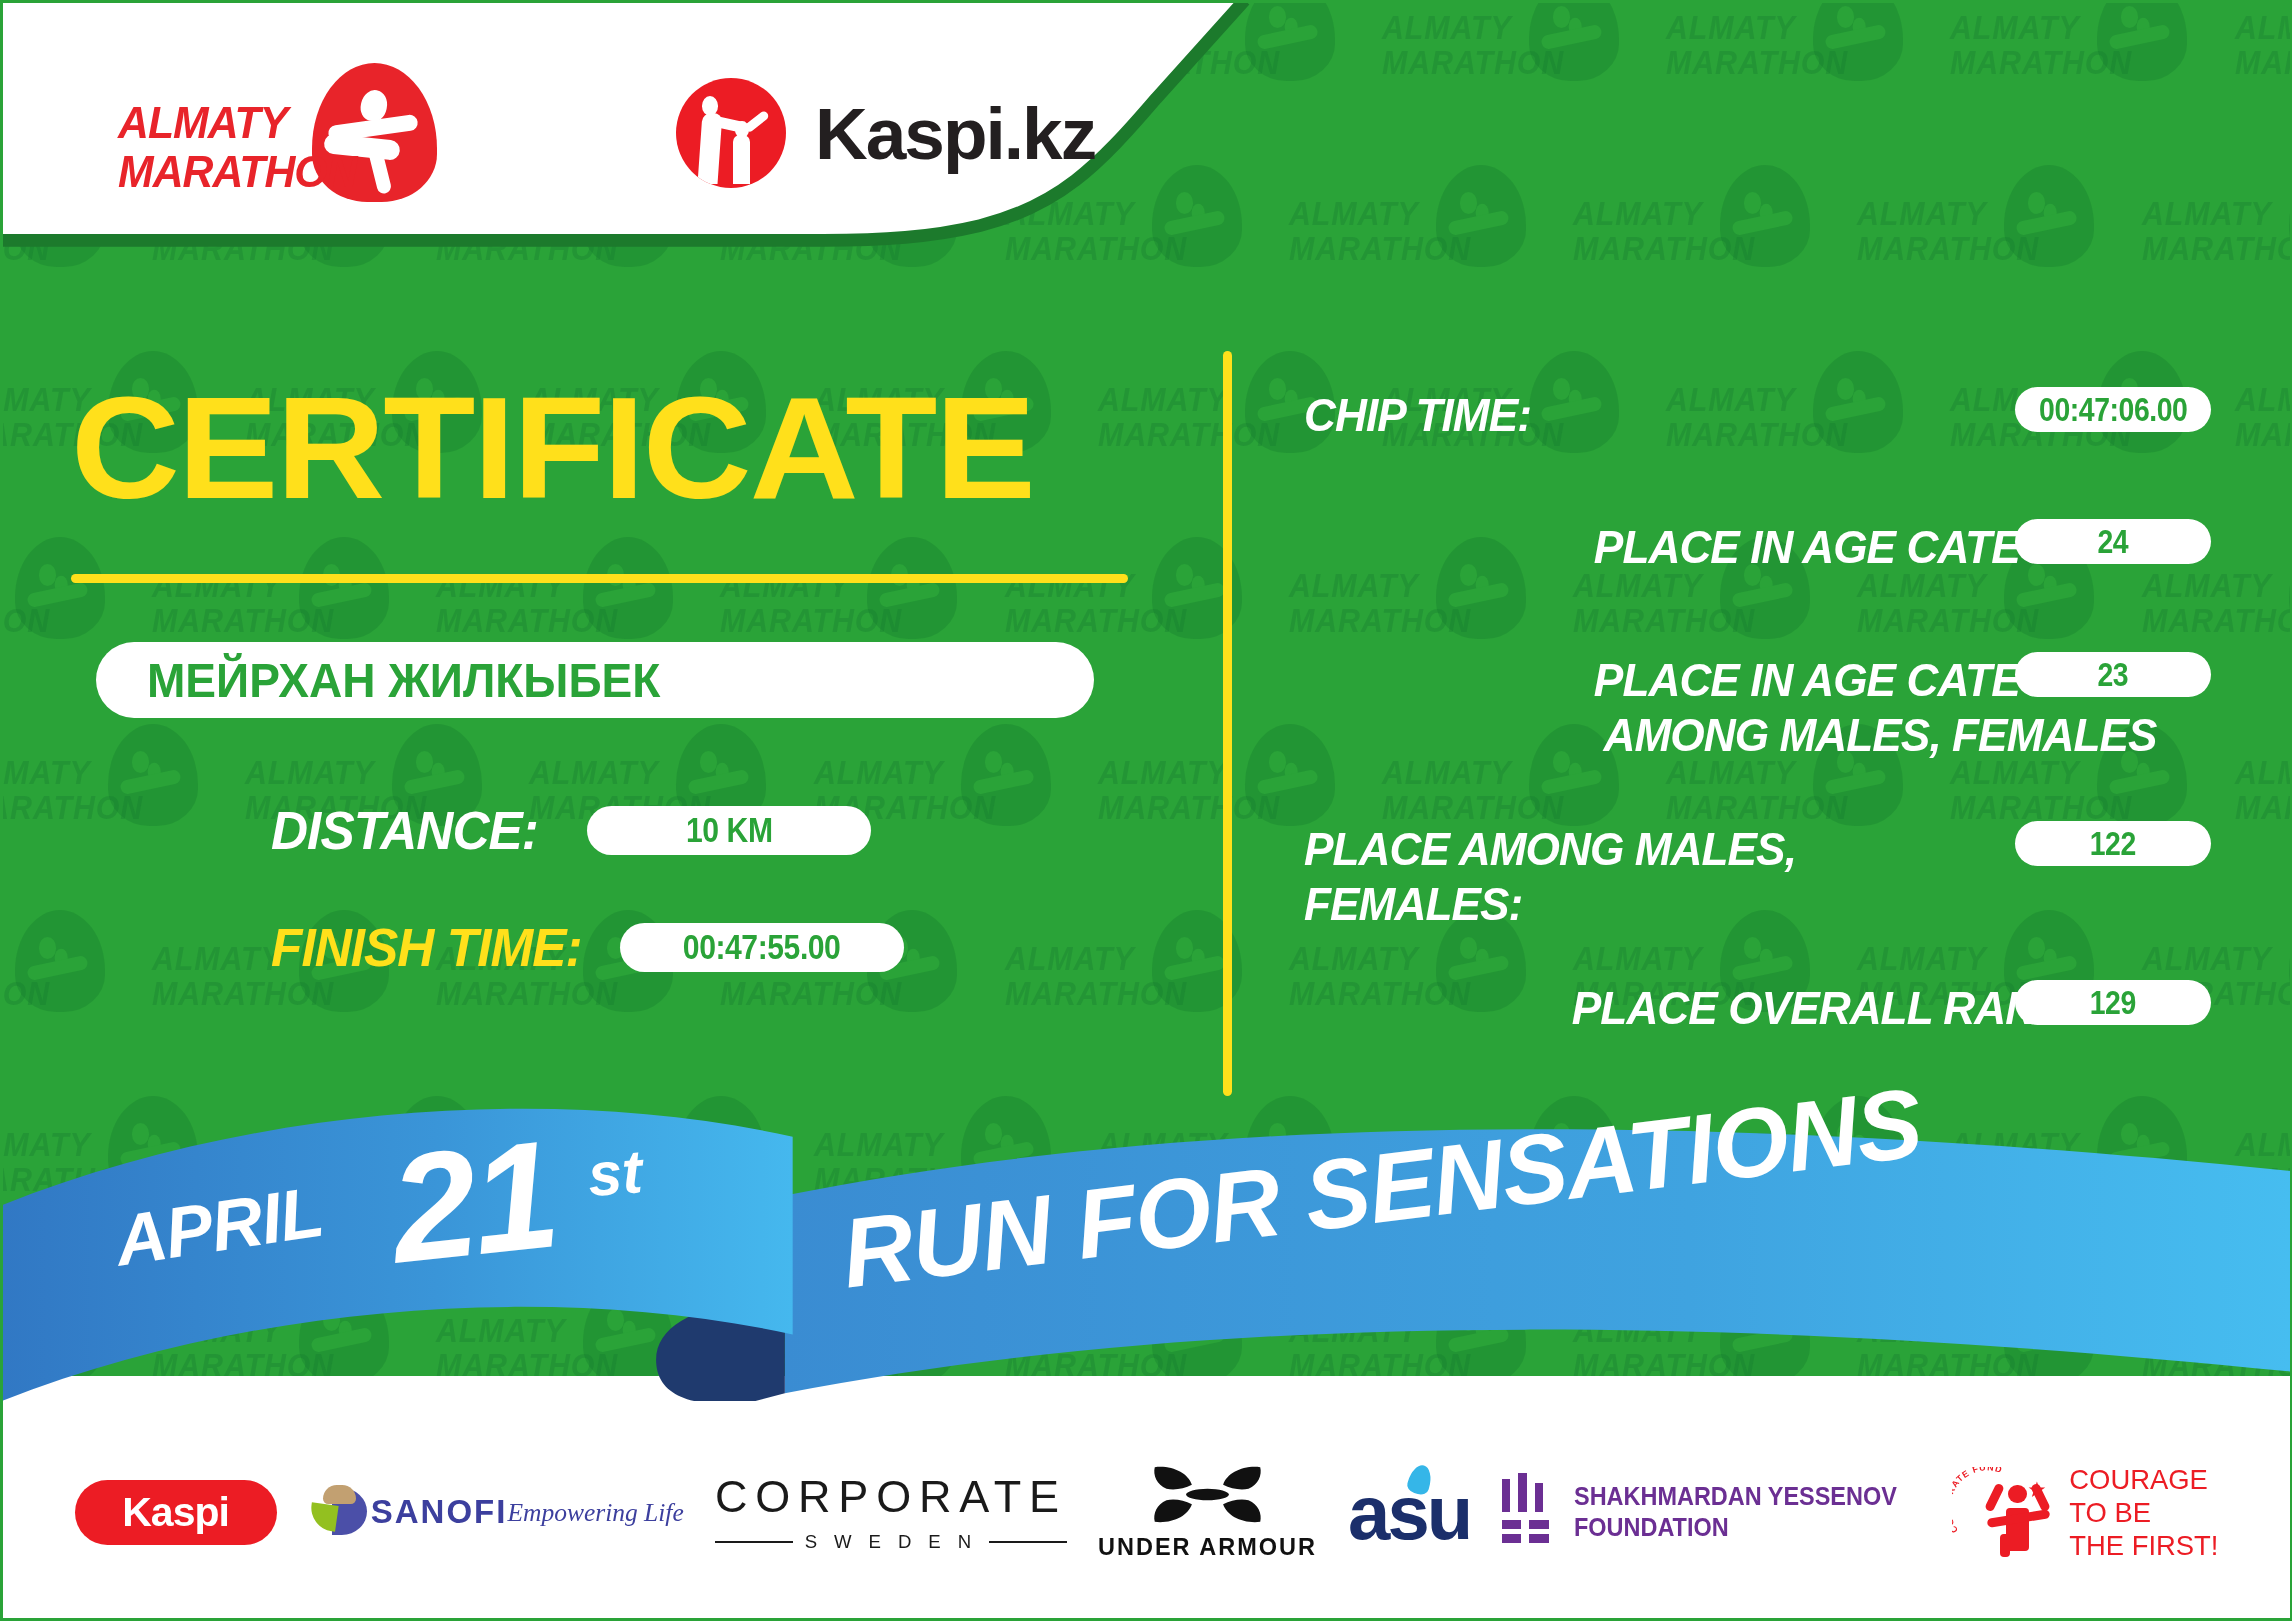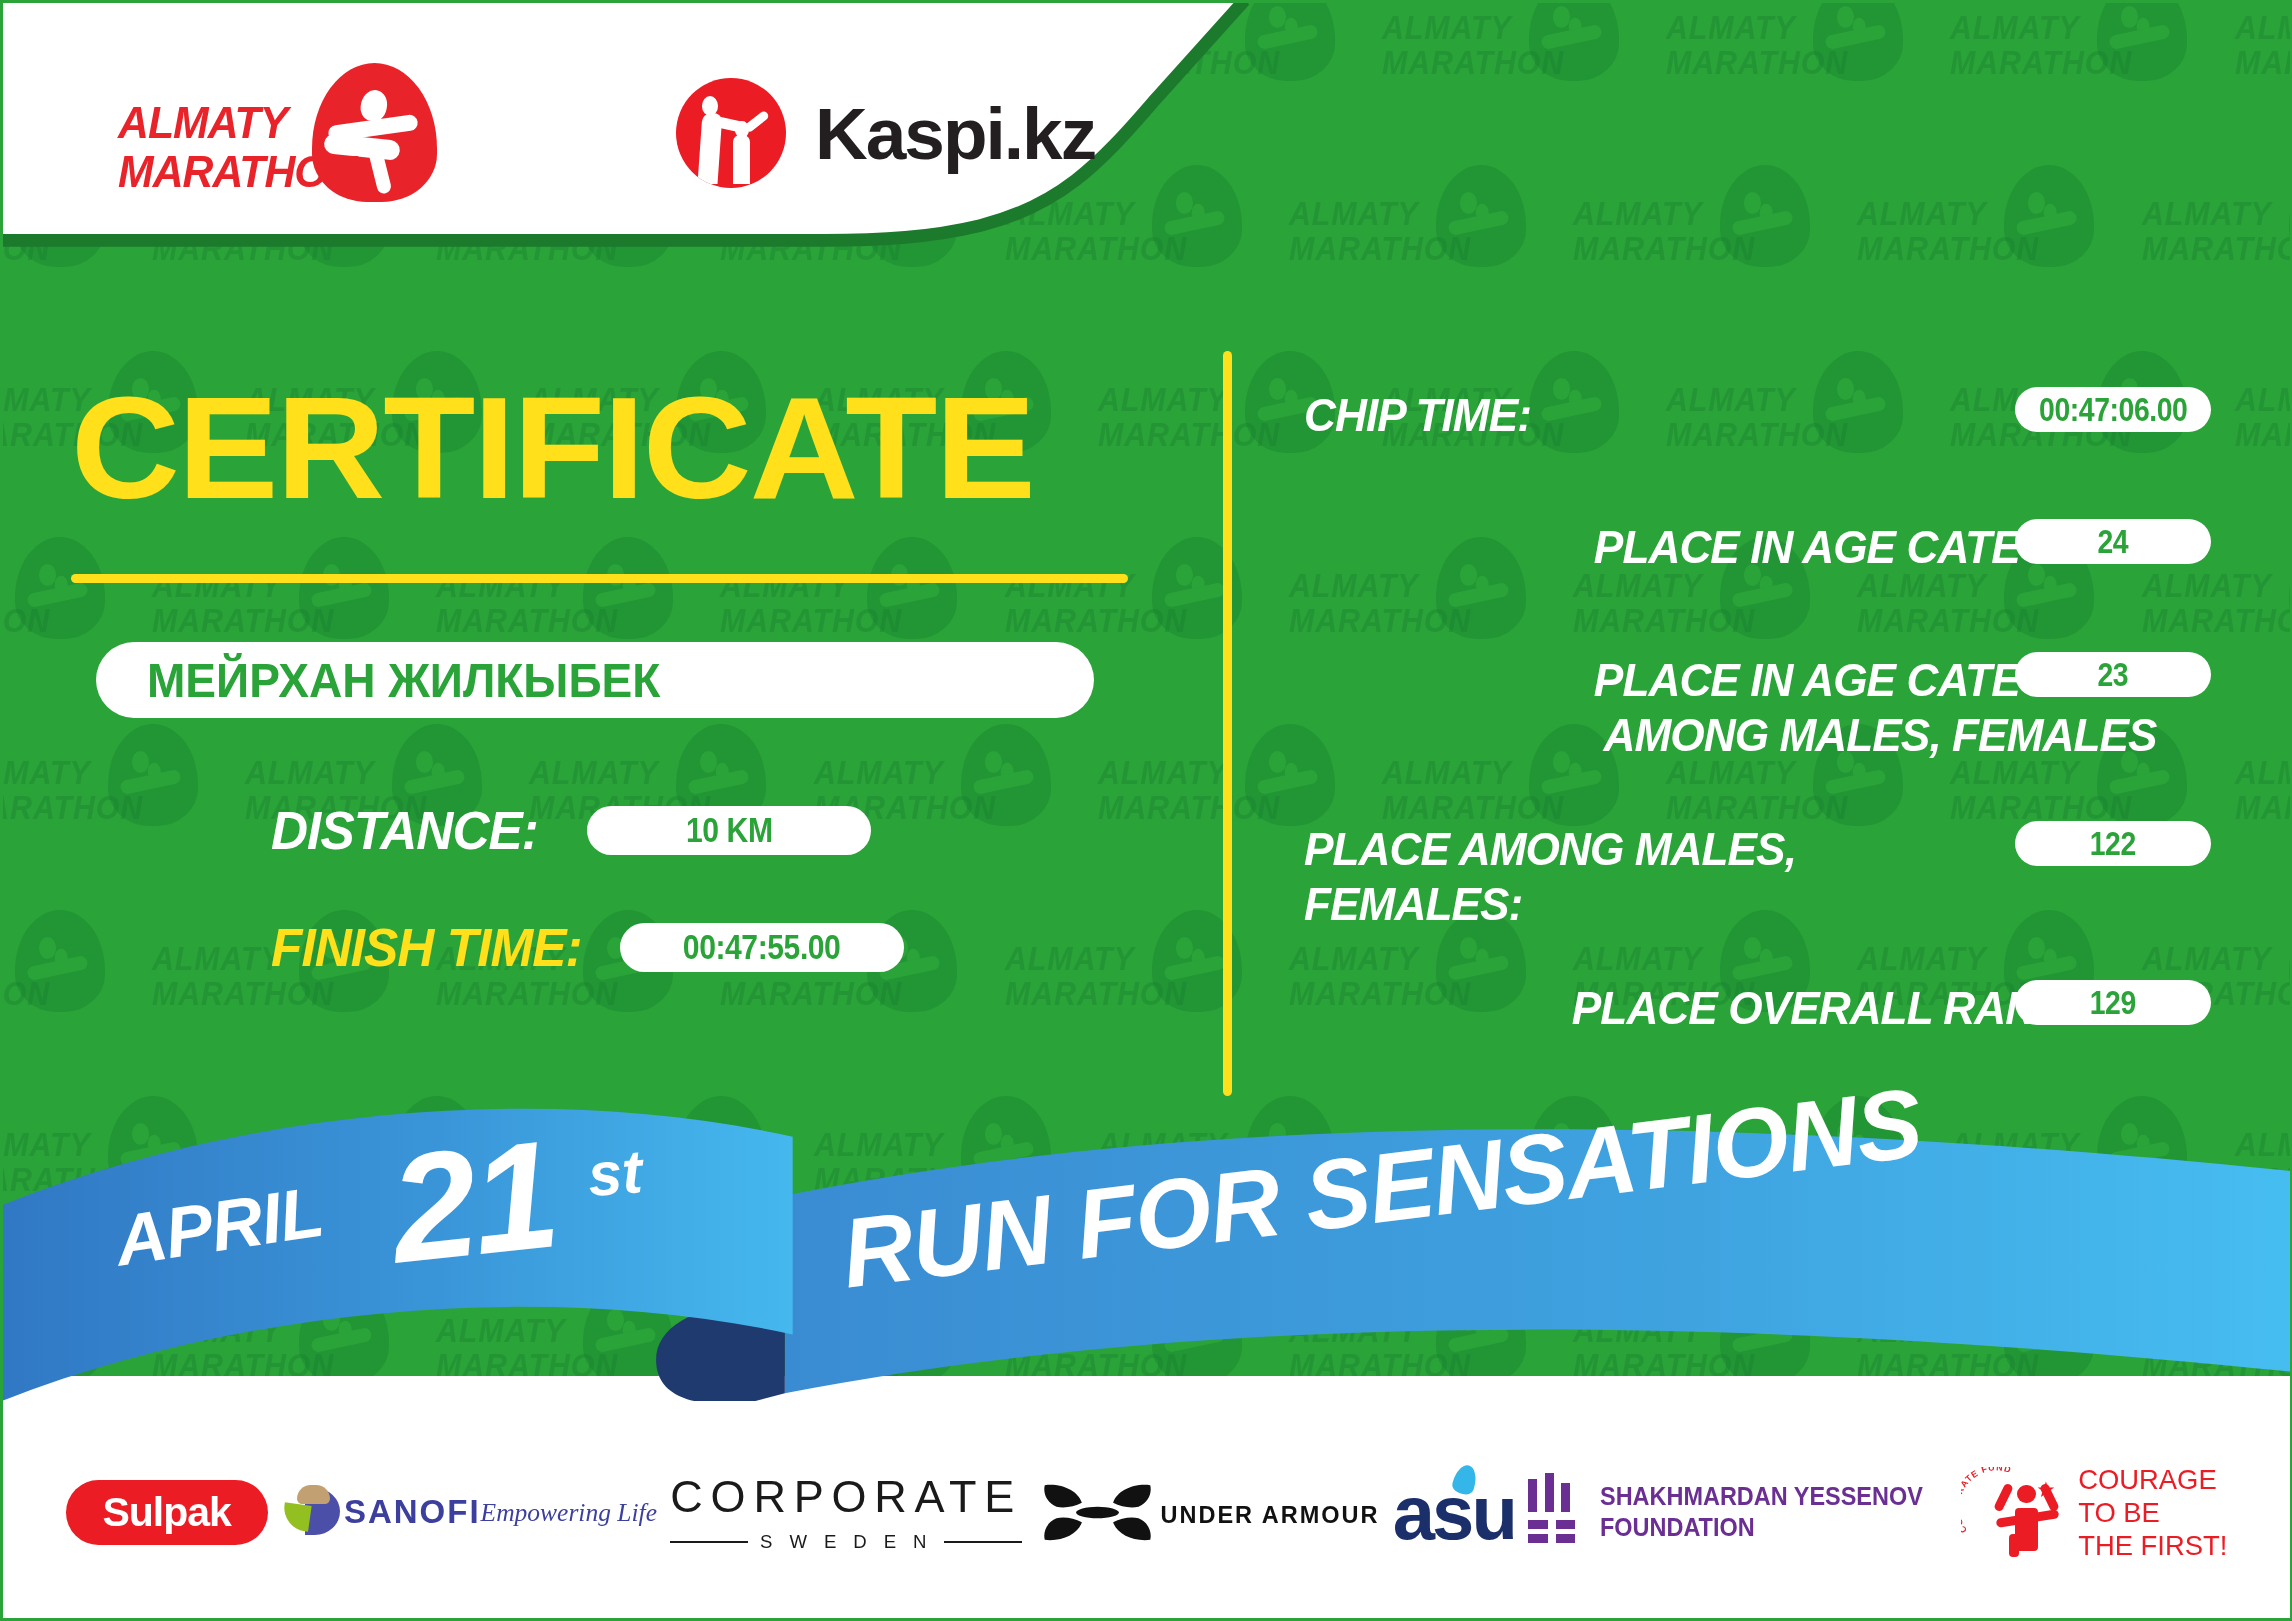--- a/index.html
+++ b/index.html
@@ -302,21 +302,21 @@
   .sanofi-tag{ color:#3c3f9e; font-size:25.5px; font-style:italic; font-family:"Liberation Serif", serif; margin-top:2px; }
 
   
   .sp-oriflame{ flex-direction:column; align-items:center; }
   .ori-name{ color:#1a1a1a; font-size:45px; letter-spacing:7.8px; font-family:"Liberation Sans", sans-serif; }
   .ori-sub{ display:flex; align-items:center; gap:11.8px; margin-top:7.8px; width:100%; }
   .ori-sub .ln{ flex:1; height:2px; background:#1a1a1a; }
   .ori-sub .tx{ color:#1a1a1a; font-size:18.6px; letter-spacing:5.9px; font-family:"Liberation Sans", sans-serif; }
 
   
-  .sp-ua{ align-items:center; }
+  .sp-ua{ flex-direction:column; align-items:center; }
   .ua-mark{ position:relative; width:125px; height:63px; }
   .ua-mark svg{ display:block; }
   .ua-name{ color:#111; font-weight:bold; font-size:23.5px; letter-spacing:2px; margin-top:7.8px; font-family:"Liberation Sans", sans-serif; }
 
   
   .sp-asu{ position:relative; }
   .asu-word{ color:#1b2f6b; font-weight:bold; font-size:76px; letter-spacing:-2.9px; font-family:"Liberation Sans", sans-serif; }
   .asu-drop{
     position:absolute; left:61px; top:-3.9px; width:21.6px; height:29px;
     background:#35b6e8; border-radius:60% 60% 50% 50% / 80% 80% 30% 30%;
@@ -755,21 +755,21 @@
     </svg>
   </div>
   <div class="ribbon-text" id="rib-april">APRIL</div>
   <div class="ribbon-text" id="rib-21">21</div>
   <div class="ribbon-text" id="rib-st">st</div>
   <div class="ribbon-text" id="rib-run">RUN FOR SENSATIONS</div>
 
   <div class="sponsors">
 
     <div class="sp sp-sulpak">
-      <span>Sulpak</span>
+      <span>Kaspi</span>
     </div>
 
     <div class="sp sp-sanofi">
       <div class="sanofi-mark">
         <i class="blue"></i>
           <i class="tan"></i>
           <i class="green"></i>
       </div>
       <div class="sanofi-name">SANOFI</div>
       <div class="sanofi-tag">Empowering Life</div>

